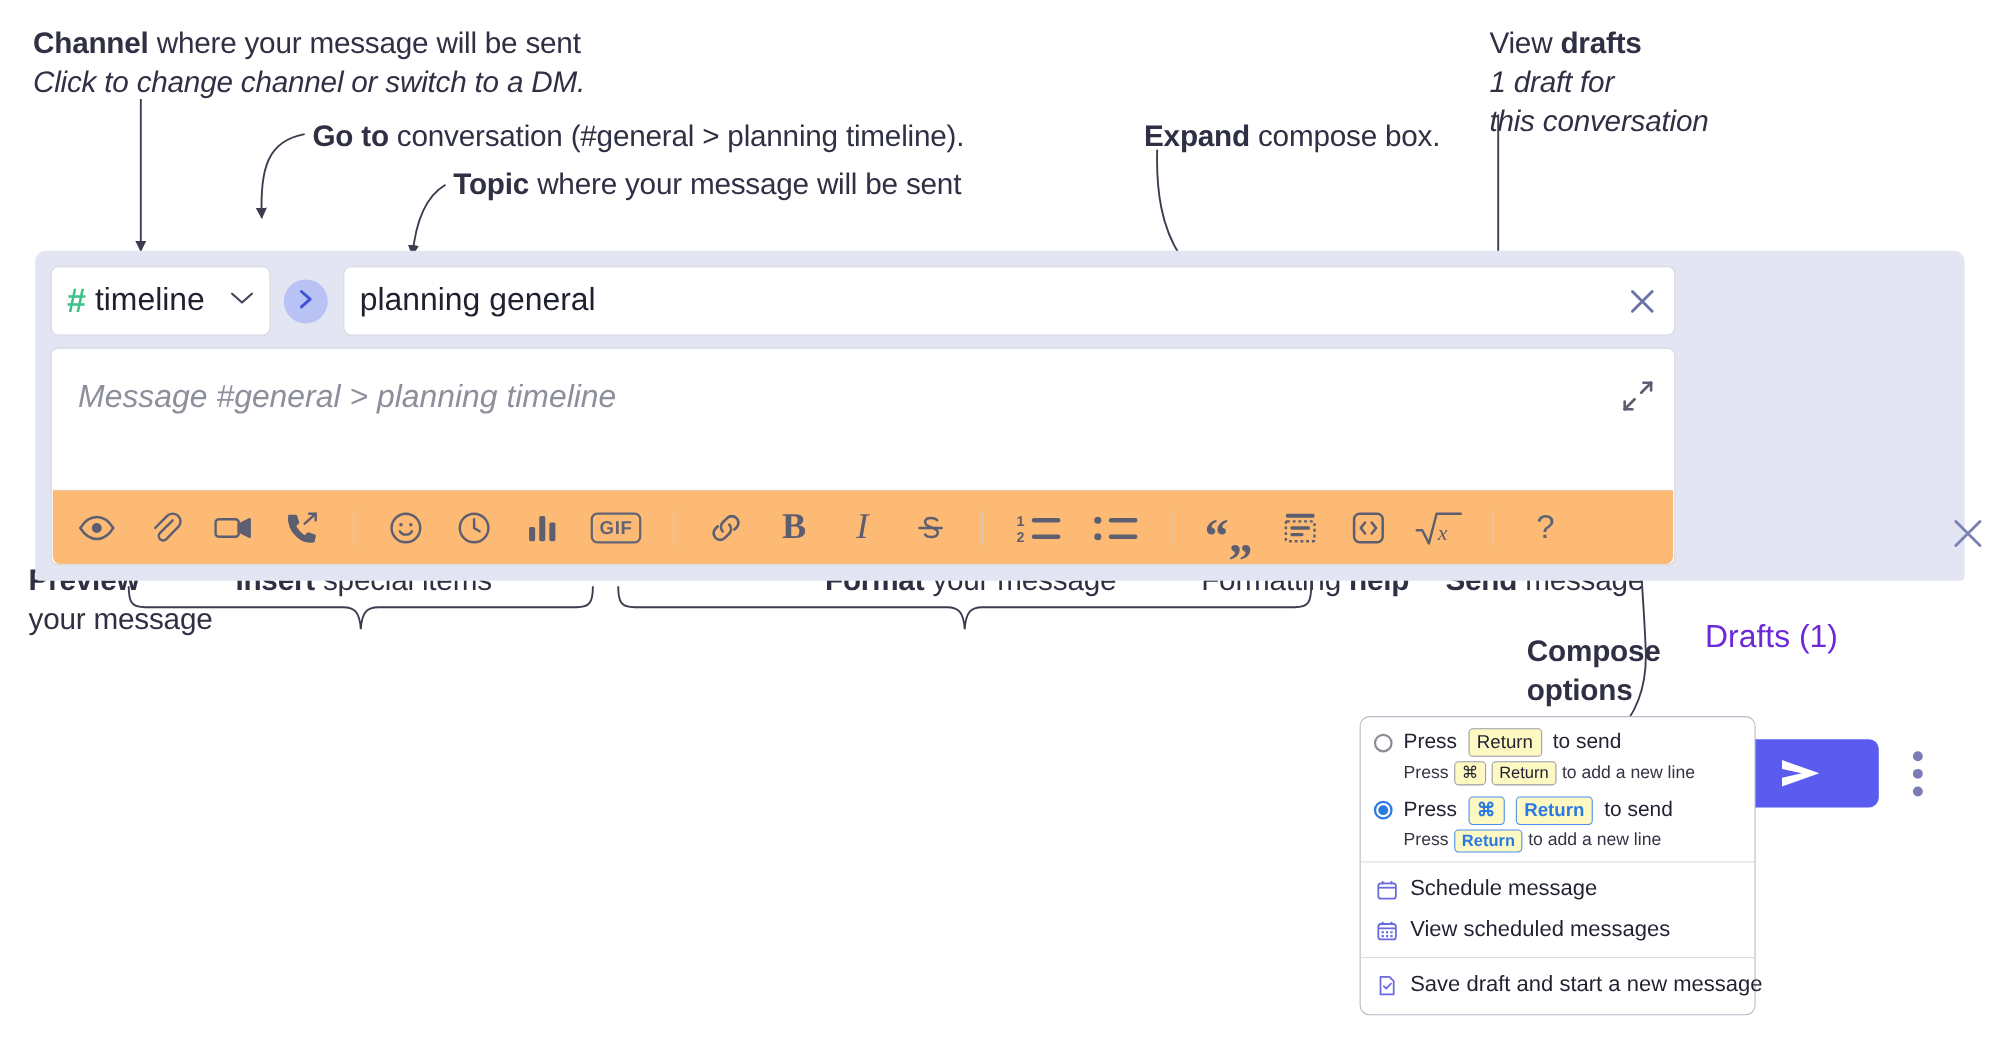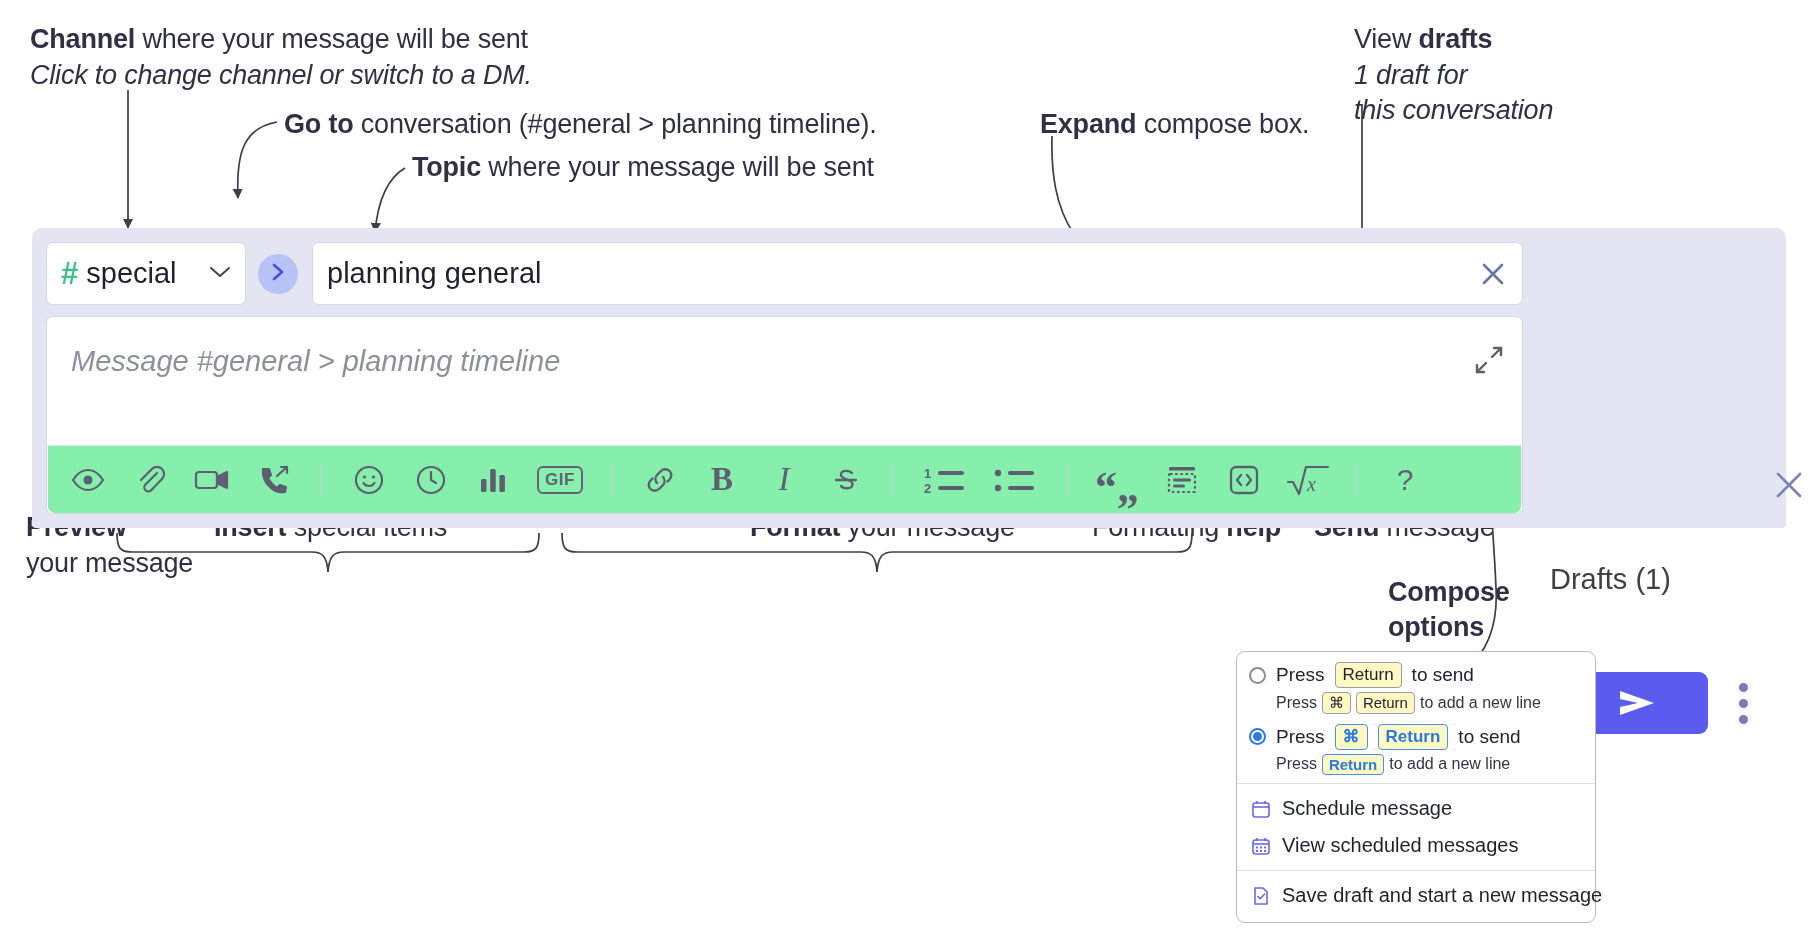--- a/index.html
+++ b/index.html
@@ -80,40 +80,40 @@
   }
   #message-placeholder {
     position: absolute; left: 24px; top: 28px;
     font-size: 29px; color: #8d8f9c; font-style: italic;
   }
   #expand-btn { position: absolute; right: 18px; top: 28px; }
 
   #toolbar {
     position: absolute; left: 1px; right: 1px; bottom: 0;
     height: 68px;
-    background: #86efac;
+    background: #fdba74;
     border-top: 1px solid #e4e5ec;
     border-radius: 0 0 7px 7px;
     display: flex; align-items: center;
     padding: 0 14px;
     gap: 10px;
   }
   .tb { width: 52px; height: 52px; display:flex; align-items:center; justify-content:center; color:#616373; }
   .tb-sep { width: 1px; height: 30px; background: #c9cbd6; margin: 0 11px; }
   .gif-box {
     border: 2.5px solid #616373; border-radius: 6px;
     font-size: 17px; font-weight: 700; letter-spacing: 0.5px;
     padding: 2px 6px; color: #616373;
   }
   .qmark { font-size: 30px; color: #616373; font-weight: 400; }
 
   
   #drafts-link {
     position: absolute; left: 1518px; top: 335px;
-    font-size: 29px; color: #404040;
+    font-size: 29px; color: #6d28d9;
   }
   #panel-close { position: absolute; left: 1740px; top: 240px; }
 
   #send-btn {
     position: absolute; left: 1532px; top: 444px;
     width: 144px; height: 62px;
     background: #5b5bf0; border-radius: 9px;
     display:flex; align-items:center; justify-content:center;
   }
   #kebab {
@@ -248,21 +248,21 @@
   </svg>
 
   <div id="compose-panel">
 
     <div id="compose-inner">
 
       <div id="channel-row">
 
         <div id="channel-select">
           <span class="hash">#</span>
-          <span id="channel-name">special</span>
+          <span id="channel-name">timeline</span>
           <span class="chev">
             <svg width="22" height="14" viewBox="0 0 22 14">
                 <path d="M2 3 L11 11 L20 3" fill="none" stroke="#43445a" stroke-width="2" stroke-linecap="round" stroke-linejoin="round"></path>
               </svg>
           </span>
         </div>
 
         <div id="goto-btn">
           <span>
             <svg width="16" height="20" viewBox="0 0 16 20">

